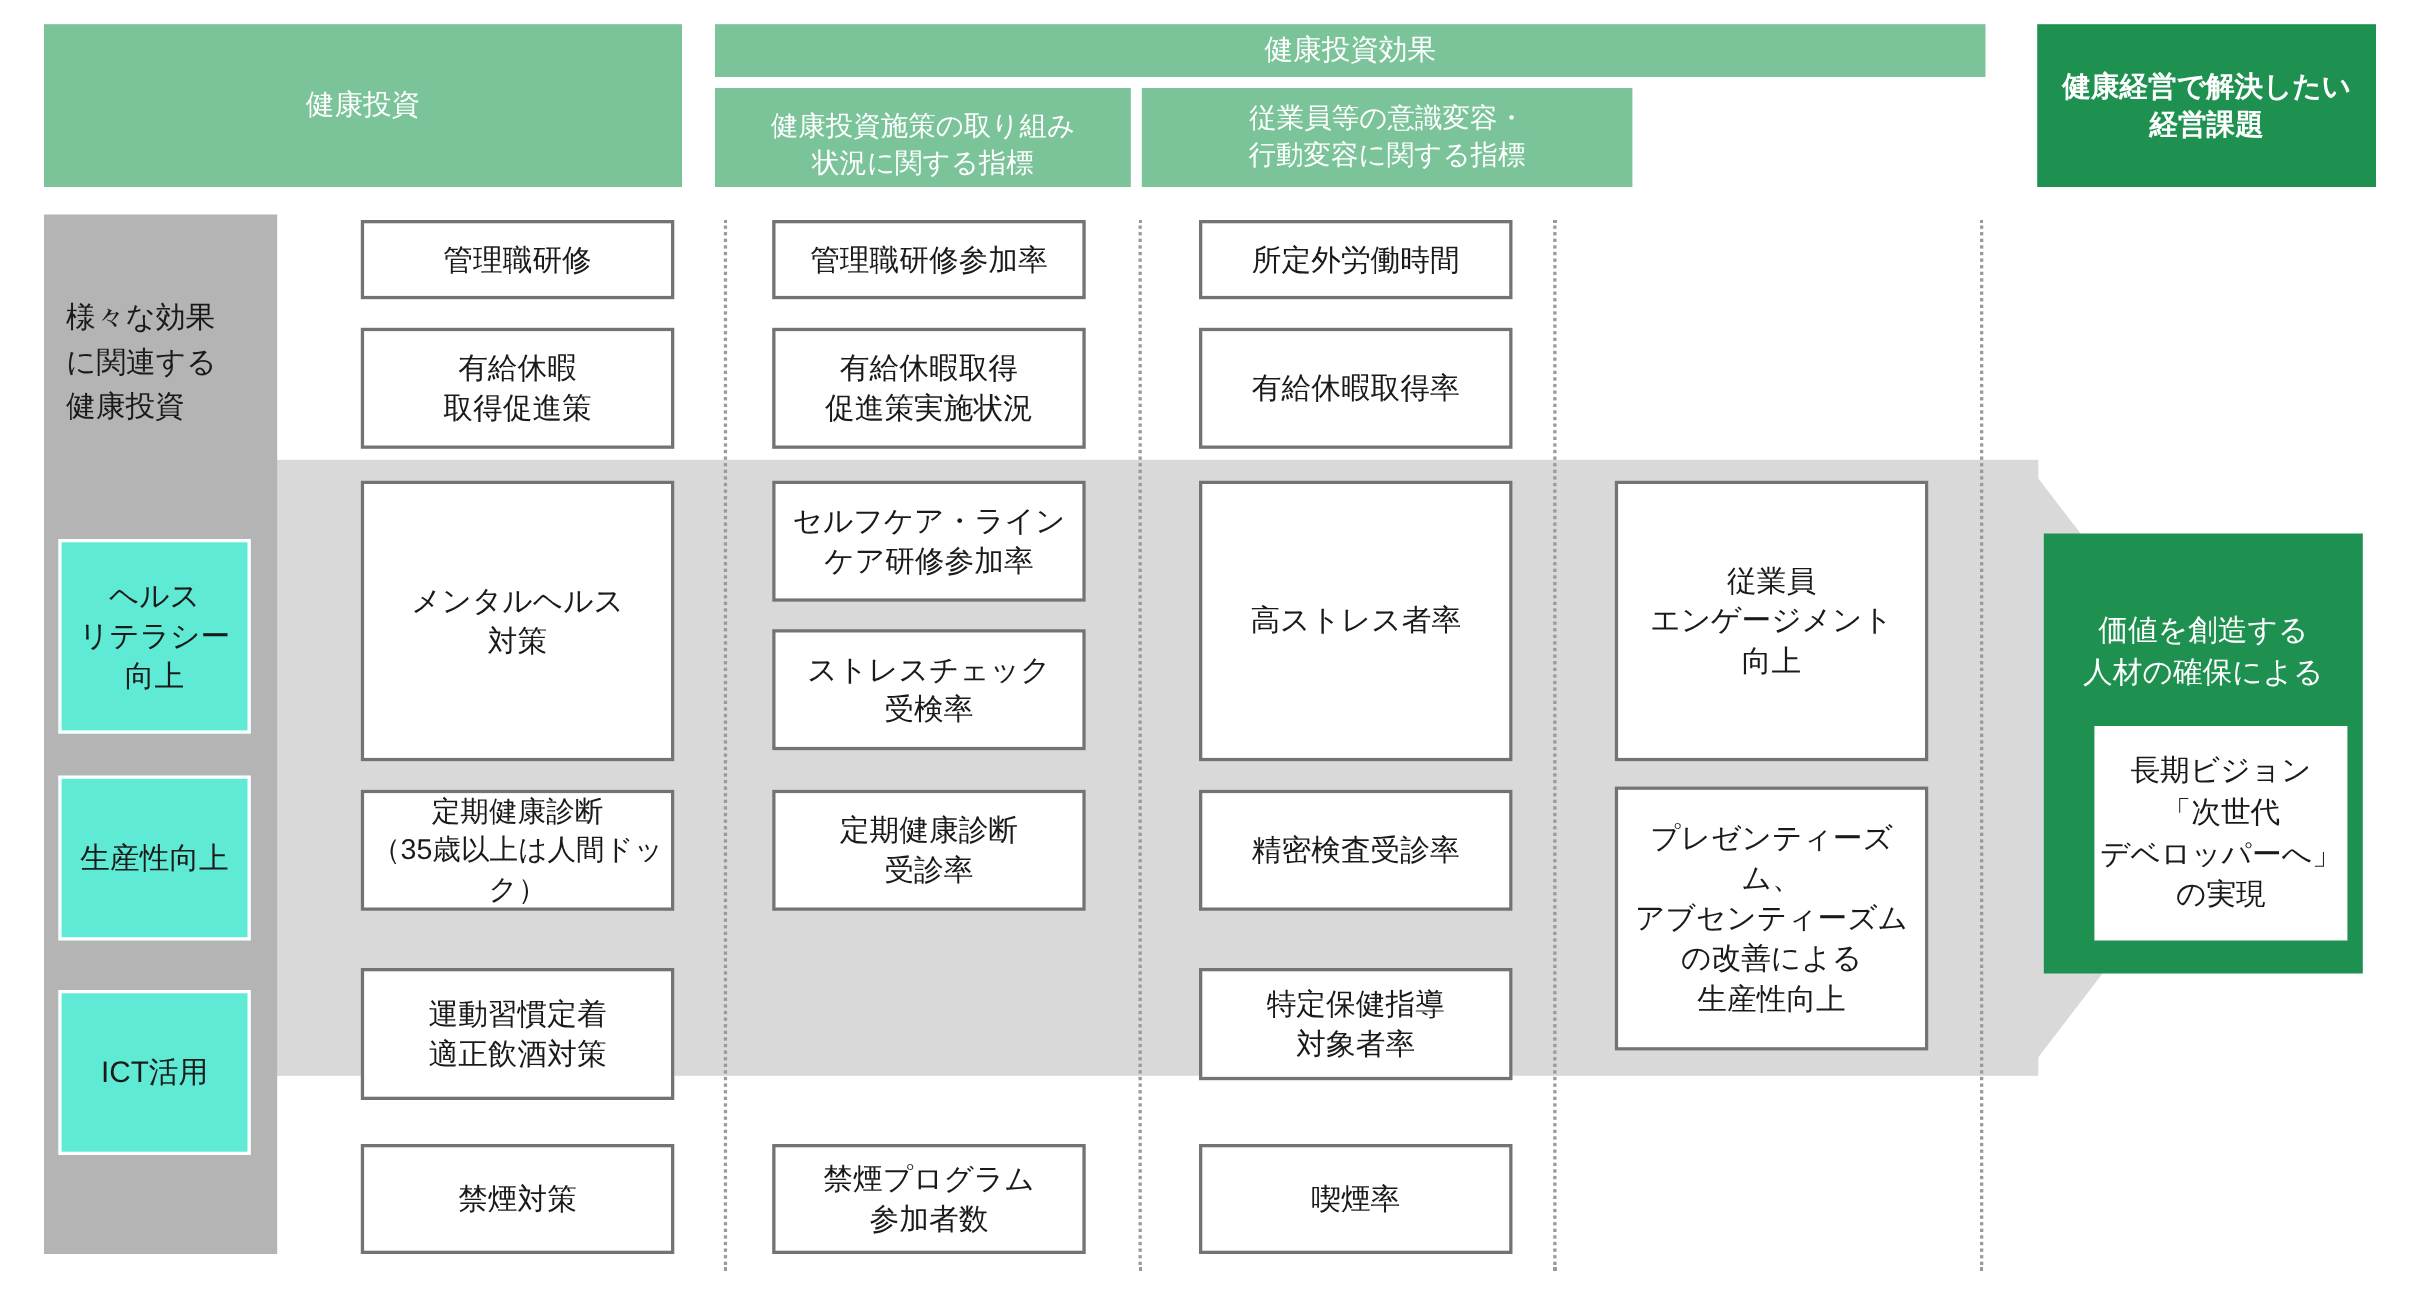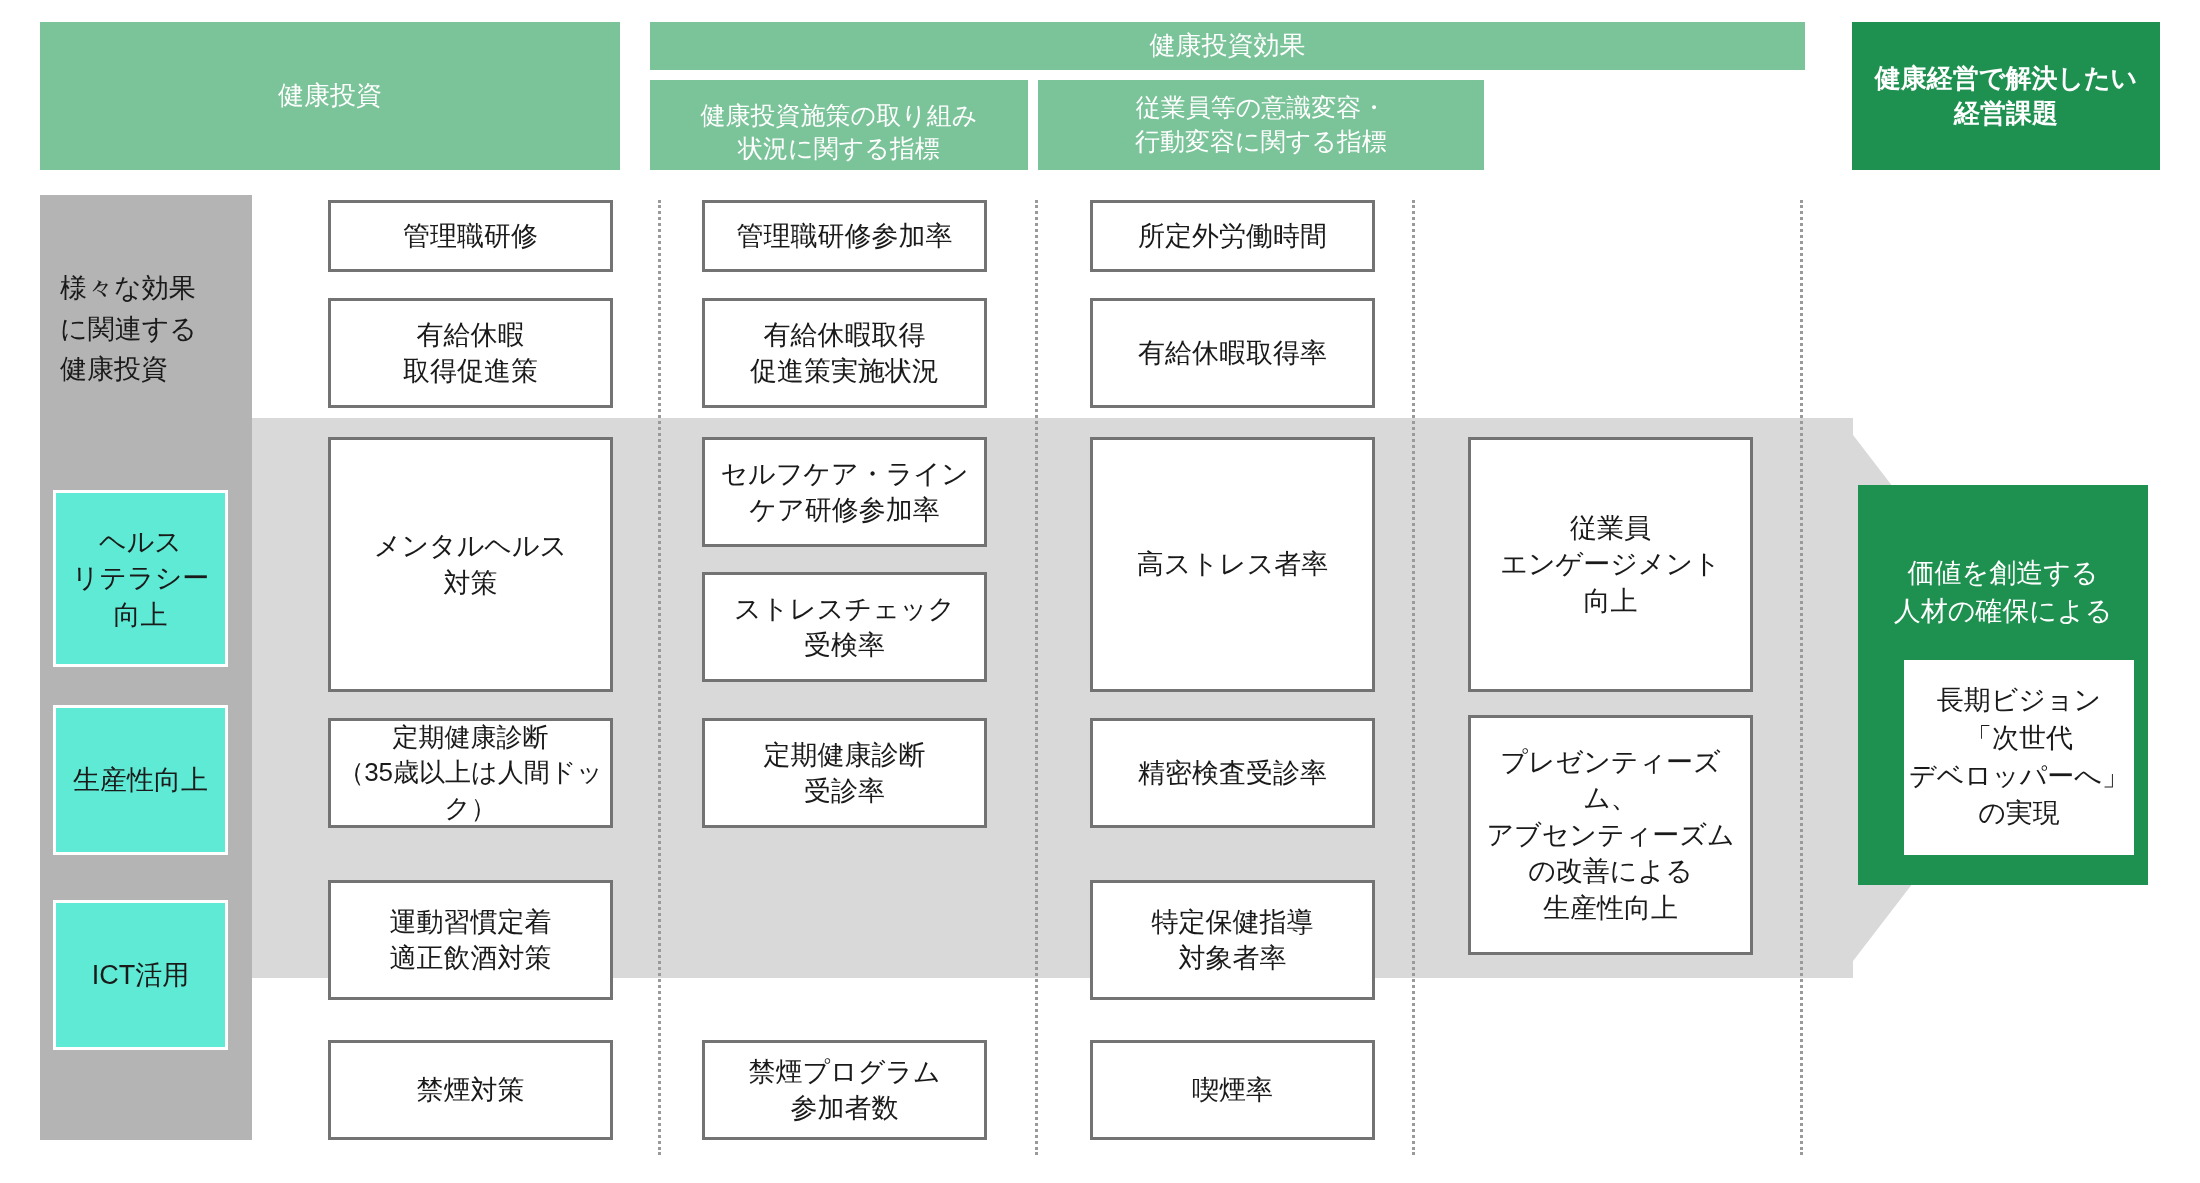--- a/index.html
+++ b/index.html
@@ -235,21 +235,21 @@
   </div>
   <div class="box" style="left:1090px; top:298px; width:285px; height:110px;">
     <span class="multi">有給休暇取得率</span>
   </div>
   <div class="box" style="left:1090px; top:437px; width:285px; height:255px;">
     <span class="multi">高ストレス者率</span>
   </div>
   <div class="box" style="left:1090px; top:718px; width:285px; height:110px;">
     <span class="multi">精密検査受診率</span>
   </div>
-  <div class="box" style="left:1090px; top:880px; width:285px; height:120px;">
+  <div class="box" style="left:1090px; top:880px; width:285px; height:102px;">
     <span class="multi">特定保健指導
 対象者率</span>
   </div>
   <div class="box" style="left:1090px; top:1040px; width:285px; height:100px;">
     <span class="multi">喫煙率</span>
   </div>
 
   <div class="box" style="left:1468px; top:437px; width:285px; height:255px;">
     <span class="multi">従業員
 エンゲージメント

